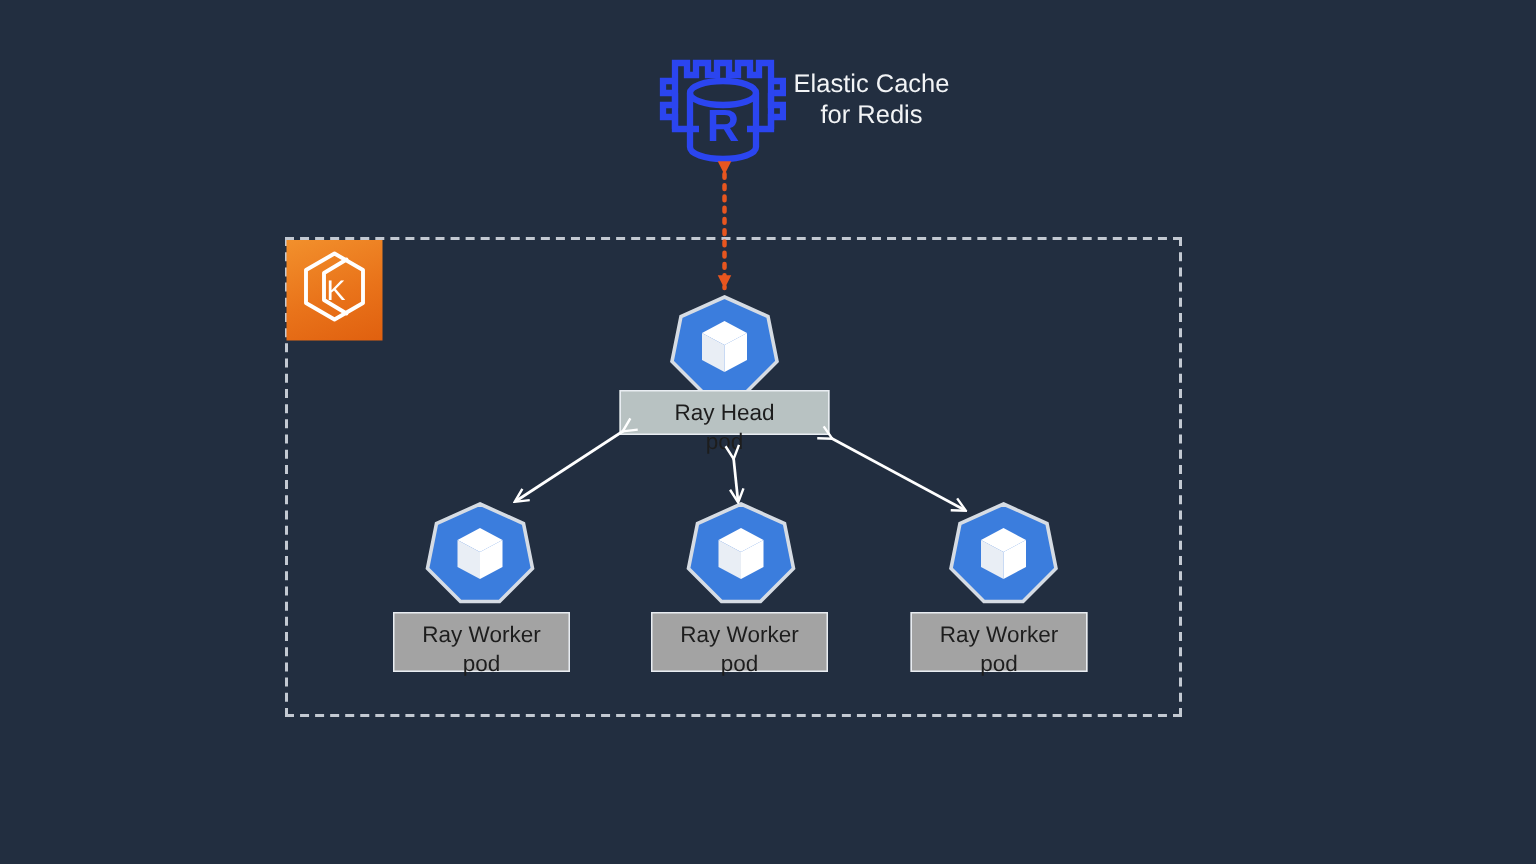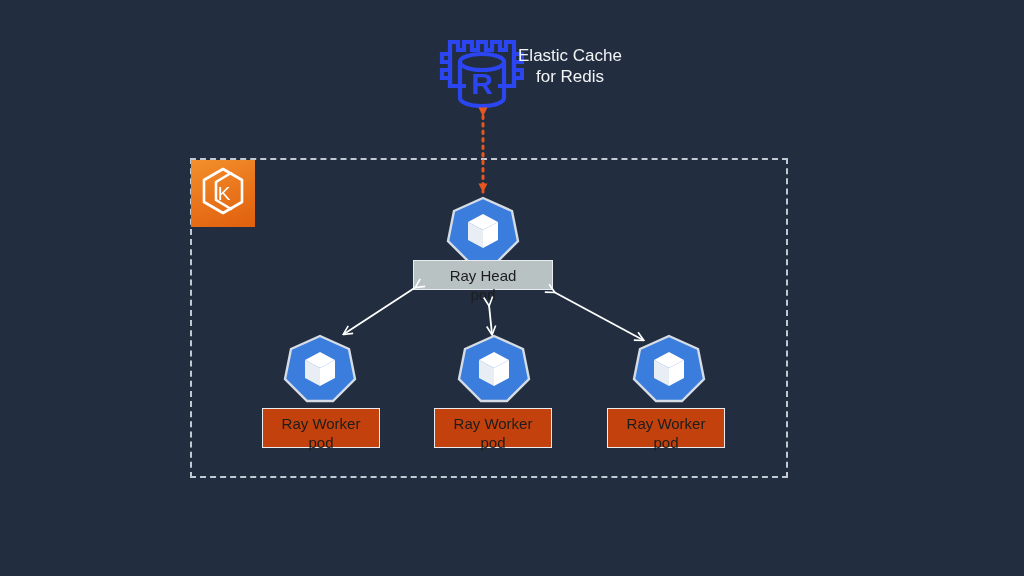--- a/index.html
+++ b/index.html
@@ -26,21 +26,21 @@
   }
   #redis-icon {
     position: absolute;
     left: 0;
     top: 0;
     width: 88px;
     height: 84px;
   }
   #redis-label {
     position: absolute;
-    left: 80px;
+    left: 91px;
     top: 17px;
     width: 108px;
     color: #f2f4f6;
     font-size: 17px;
     line-height: 21px;
     text-align: center;
     white-space: pre-line;
   }
 
   
@@ -77,21 +77,21 @@
     font-size: 15px;
     line-height: 19px;
     text-align: center;
     padding-top: 5px;
     white-space: pre-line;
   }
   .pod-box.head {
     background: #b8c2c2;
   }
   .pod-box.worker {
-    background: #c2410c;
+    background: #a3a3a3;
   }
 
   
   #head-hex  { left: 446px; top: 196px; }
   #head-box  { left: 413px; top: 260px; width: 140px; height: 30px; }
 
   
   #w1-hex { left: 283px; top: 334px; }
   #w1-box { left: 262px; top: 408px; width: 118px; height: 40px; }
 

